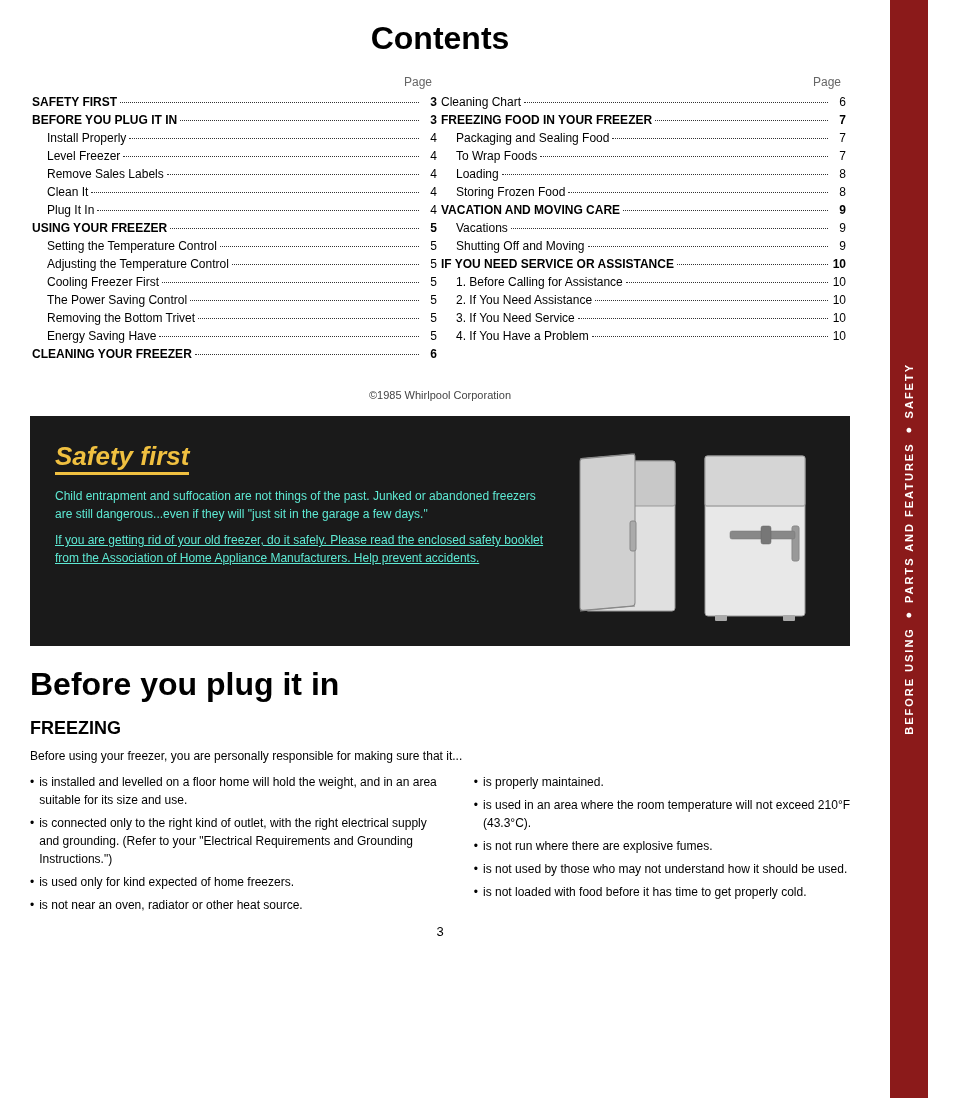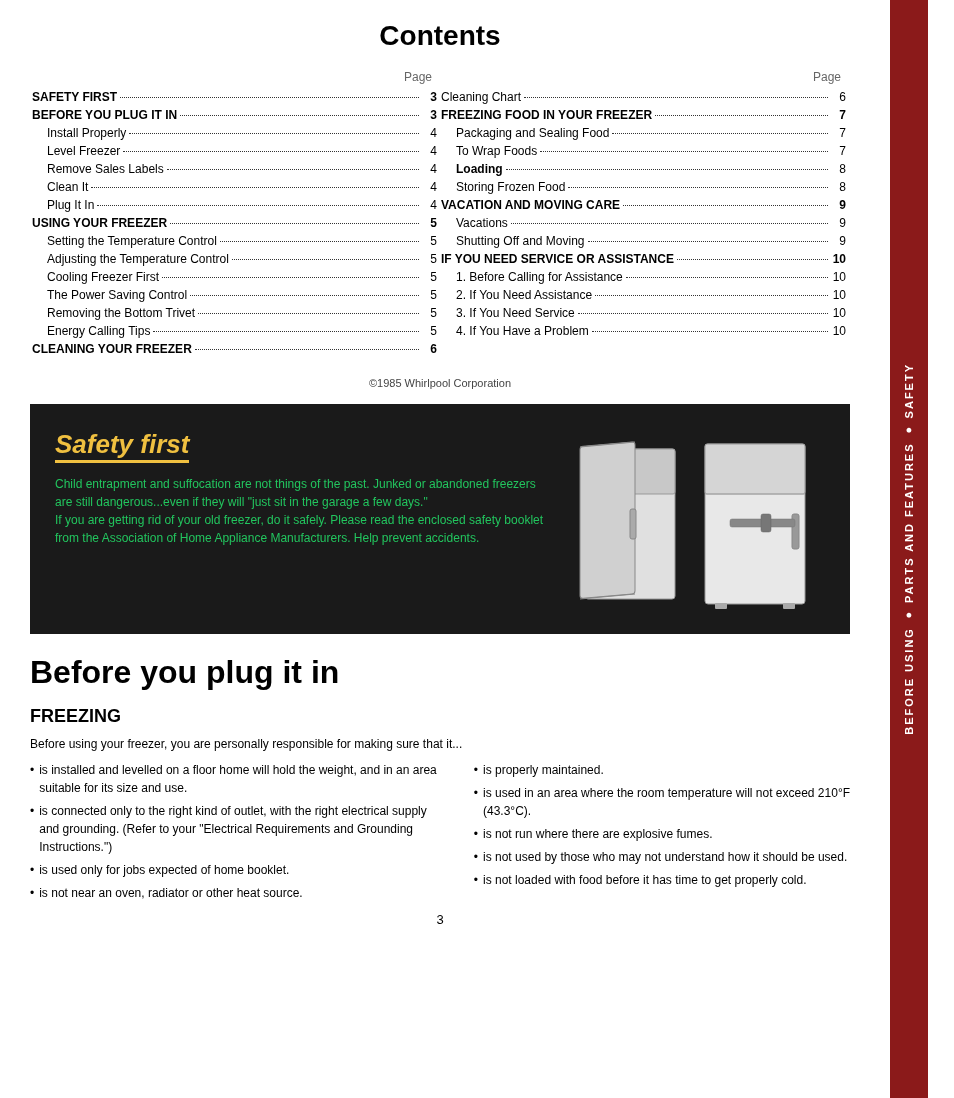--- a/index.html
+++ b/index.html
@@ -42,29 +42,29 @@
       font-size: 11px;
       font-weight: bold;
       letter-spacing: 2px;
       text-transform: uppercase;
       white-space: nowrap;
     }
 
     
     .contents-title {
       text-align: center;
-      font-size: 28px;
+      font-size: 32px;
       font-weight: bold;
       margin-bottom: 15px;
       font-family: Arial, sans-serif;
     }
 
     .contents-table {
       width: 100%;
-      margin-bottom: 16px;
+      margin-bottom: 23px;
     }
 
     .contents-table td {
       vertical-align: top;
       font-size: 12px;
       padding: 1px 0;
     }
 
     .contents-col {
       width: 50%;
@@ -139,24 +139,26 @@
       color: #f0c040;
       border-bottom: 3px solid #f0c040;
       display: inline-block;
       margin-bottom: 12px;
       font-style: italic;
     }
 
     .safety-body {
       font-size: 12px;
       line-height: 1.5;
-      color: #22c55e;
+      color: #5eead4;
     }
 
     .safety-body p + p {
+      margin-top: 8px;
+      text-decoration: underline;
     }
 
     .safety-image-col {
       width: 260px;
       flex-shrink: 0;
       display: flex;
       justify-content: center;
       align-items: center;
     }
 
@@ -303,21 +305,21 @@
                 <span class="toc-label" style="font-weight: normal;">The Power Saving Control</span>
                 <span class="toc-dots"></span>
                 <span class="toc-page">5</span>
               </div>
               <div class="toc-entry toc-indent">
                 <span class="toc-label" style="font-weight: normal;">Removing the Bottom Trivet</span>
                 <span class="toc-dots"></span>
                 <span class="toc-page">5</span>
               </div>
               <div class="toc-entry toc-indent">
-                <span class="toc-label" style="font-weight: normal;">Energy Calling Tips</span>
+                <span class="toc-label" style="font-weight: normal;">Energy Saving Have</span>
                 <span class="toc-dots"></span>
                 <span class="toc-page">5</span>
               </div>
               <div class="toc-entry toc-entry-bold">
                 <span class="toc-label" style="font-weight: bold;">CLEANING YOUR FREEZER</span>
                 <span class="toc-dots"></span>
                 <span class="toc-page">6</span>
               </div>
             </td>
           <td></td>
@@ -337,21 +339,21 @@
                 <span class="toc-label" style="font-weight: normal;">Packaging and Sealing Food</span>
                 <span class="toc-dots"></span>
                 <span class="toc-page">7</span>
               </div>
               <div class="toc-entry toc-indent">
                 <span class="toc-label" style="font-weight: normal;">To Wrap Foods</span>
                 <span class="toc-dots"></span>
                 <span class="toc-page">7</span>
               </div>
               <div class="toc-entry toc-indent">
-                <span class="toc-label" style="font-weight: bold;">Loading</span>
+                <span class="toc-label" style="font-weight: normal;">Loading</span>
                 <span class="toc-dots"></span>
                 <span class="toc-page">8</span>
               </div>
               <div class="toc-entry toc-indent">
                 <span class="toc-label" style="font-weight: normal;">Storing Frozen Food</span>
                 <span class="toc-dots"></span>
                 <span class="toc-page">8</span>
               </div>
               <div class="toc-entry toc-entry-bold">
                 <span class="toc-label" style="font-weight: bold;">VACATION AND MOVING CARE</span>
@@ -442,21 +444,21 @@
 
     <h3 class="important-title">FREEZING</h3>
 
     <p class="intro-text">Before using your freezer, you are personally responsible for making sure that it...</p>
 
     <div class="two-col">
       <div class="col-left">
 
       <div class="bullet-item">is installed and levelled on a floor home will hold the weight, and in an area suitable for its size and use.</div>
           <div class="bullet-item">is connected only to the right kind of outlet, with the right electrical supply and grounding. (Refer to your "Electrical Requirements and Grounding Instructions.")</div>
-          <div class="bullet-item">is used only for jobs expected of home booklet.</div>
+          <div class="bullet-item">is used only for kind expected of home freezers.</div>
           <div class="bullet-item">is not near an oven, radiator or other heat source.</div>
         </div>
       <div class="col-right">
 
       <div class="bullet-item">is properly maintained.</div>
           <div class="bullet-item">is used in an area where the room temperature will not exceed 210°F (43.3°C).</div>
           <div class="bullet-item">is not run where there are explosive fumes.</div>
           <div class="bullet-item">is not used by those who may not understand how it should be used.</div>
           <div class="bullet-item">is not loaded with food before it has time to get properly cold.</div>
         </div>

